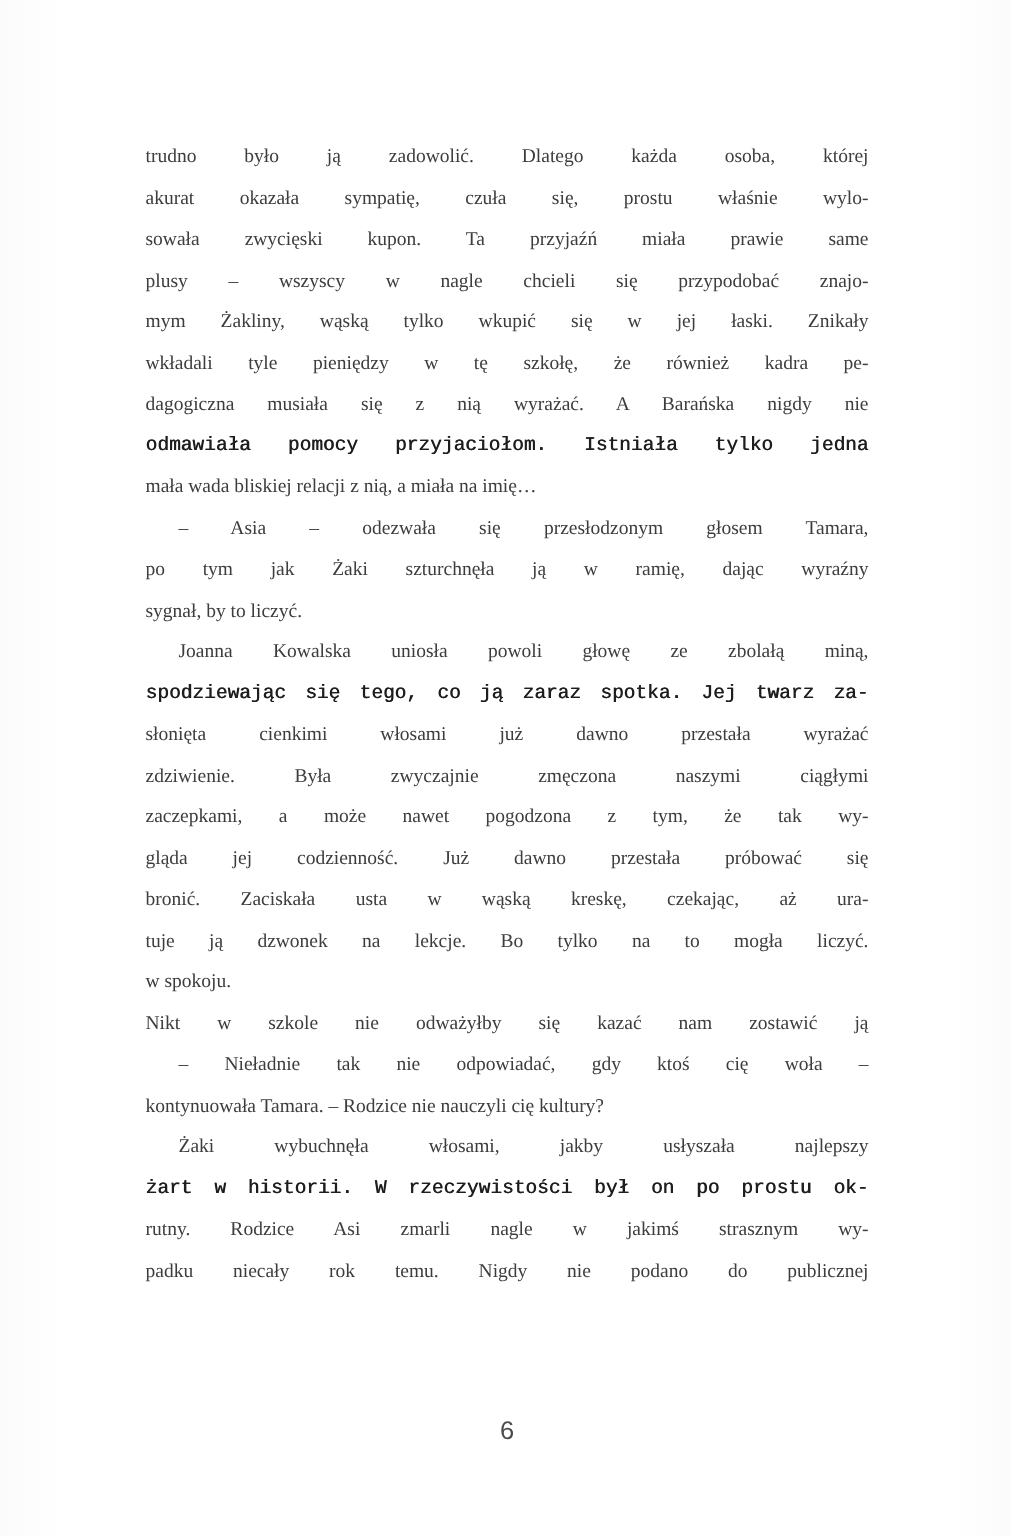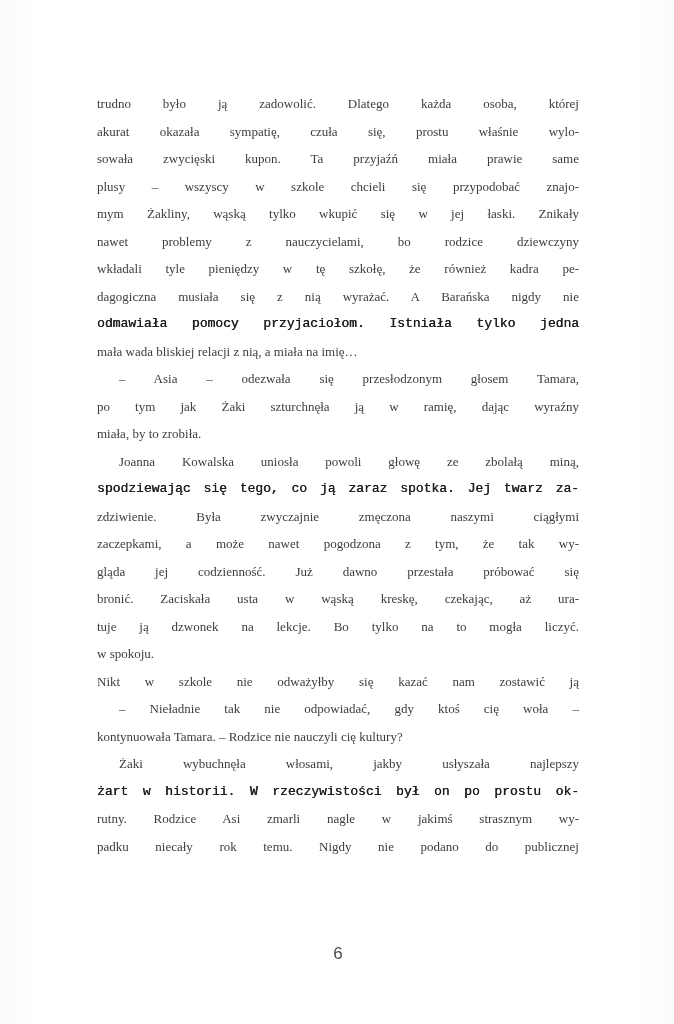--- a/index.html
+++ b/index.html
@@ -61,36 +61,36 @@
 </style>
 </head>
 <body>
 
 <div class="page">
   <div class="text-block">
       <div class="paragraph">
         <div class="line just">trudno było ją zadowolić. Dlatego każda osoba, której</div>
         <div class="line just">akurat okazała sympatię, czuła się, prostu właśnie wylo-</div>
         <div class="line just">sowała zwycięski kupon. Ta przyjaźń miała prawie same</div>
-        <div class="line just">plusy – wszyscy w szkole chcieli się przypodobać znajo-</div>
+        <div class="line just">plusy – wszyscy w nagle chcieli się przypodobać znajo-</div>
         <div class="line just">mym Żakliny, wąską tylko wkupić się w jej łaski. Znikały</div>
-        <div class="line just">nawet problemy z nauczycielami, bo rodzice dziewczyny</div>
         <div class="line just">wkładali tyle pieniędzy w tę szkołę, że również kadra pe-</div>
         <div class="line just">dagogiczna musiała się z nią wyrażać. A Barańska nigdy nie</div>
         <div class="line just heavy">odmawiała pomocy przyjaciołom. Istniała tylko jedna</div>
         <div class="line">mała wada bliskiej relacji z nią, a miała na imię…</div>
       </div>
       <div class="paragraph">
         <div class="line just indent">– Asia – odezwała się przesłodzonym głosem Tamara,</div>
         <div class="line just">po tym jak Żaki szturchnęła ją w ramię, dając wyraźny</div>
-        <div class="line">miała, by to zrobiła.</div>
+        <div class="line">sygnał, by to liczyć.</div>
       </div>
       <div class="paragraph">
         <div class="line just indent">Joanna Kowalska uniosła powoli głowę ze zbolałą miną,</div>
         <div class="line just heavy">spodziewając się tego, co ją zaraz spotka. Jej twarz za-</div>
+        <div class="line just">słonięta cienkimi włosami już dawno przestała wyrażać</div>
         <div class="line just">zdziwienie. Była zwyczajnie zmęczona naszymi ciągłymi</div>
         <div class="line just">zaczepkami, a może nawet pogodzona z tym, że tak wy-</div>
         <div class="line just">gląda jej codzienność. Już dawno przestała próbować się</div>
         <div class="line just">bronić. Zaciskała usta w wąską kreskę, czekając, aż ura-</div>
         <div class="line just">tuje ją dzwonek na lekcje. Bo tylko na to mogła liczyć.</div>
         <div class="line">w spokoju.</div>
         <div class="line just">Nikt w szkole nie odważyłby się kazać nam zostawić ją</div>
       </div>
       <div class="paragraph">
         <div class="line just indent">– Nieładnie tak nie odpowiadać, gdy ktoś cię woła –</div>

